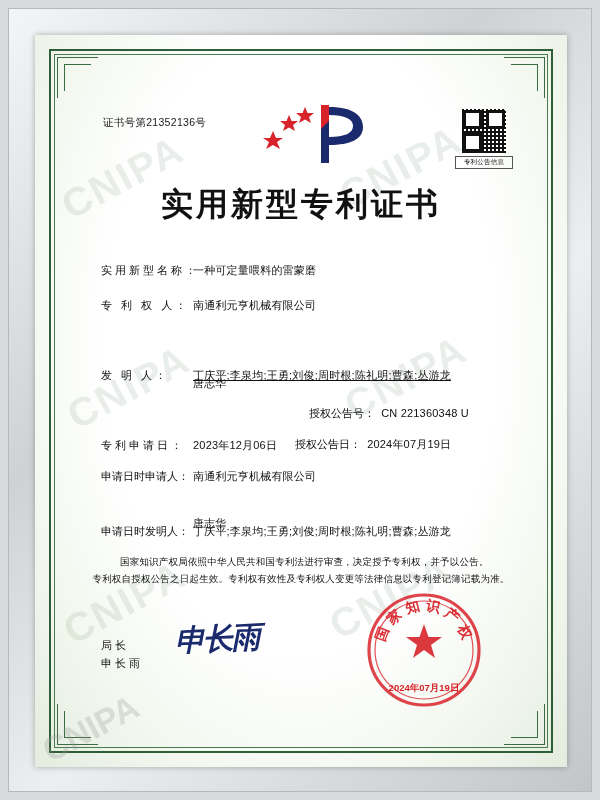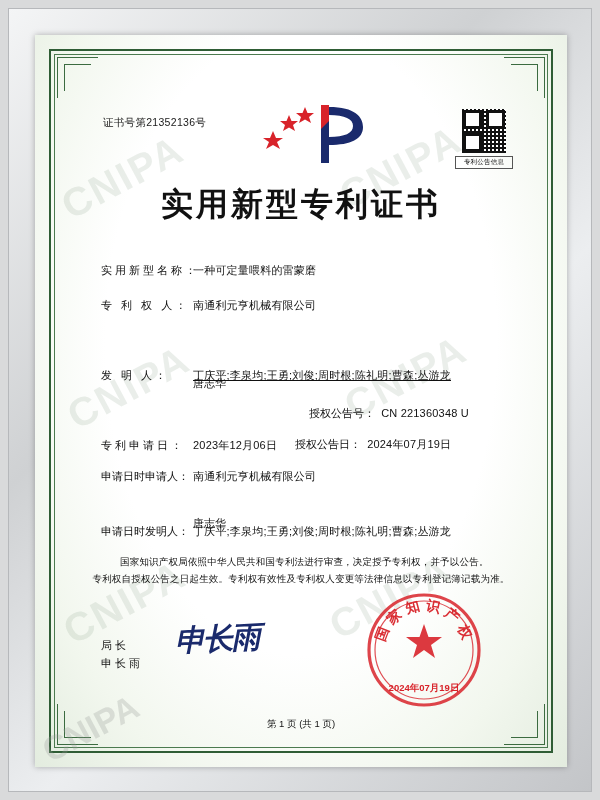--- a/index.html
+++ b/index.html
@@ -366,17 +366,16 @@
             <polygon points="59,33 63.5,46 77,46 66,54 70,67 59,59 48,67 52,54 41,46 54.5,46"></polygon>
           </g>
           <path id="sealArcTop" d="M 59 14 m -40 45 a 40 40 0 1 1 80 0" fill="none"></path>
           <text font-family="DejaVu Serif, serif" font-size="14" fill="#d8232a" font-weight="bold" opacity="0.95">
             <textPath href="#sealArcTop" startOffset="6%">国 家 知 识 产 权 局</textPath>
           </text>
           <text x="59" y="100" text-anchor="middle" font-family="Liberation Sans, sans-serif" font-size="9.5" fill="#d8232a" font-weight="bold">2024年07月19日</text>
         </svg>
       </div>
 
-      <div id="footer">第 1 页 (共 1 页)</div>
     </div>
   </div>
   <div id="wm-frame1">CNIPA</div>
 </div>
 
 </body></html>

